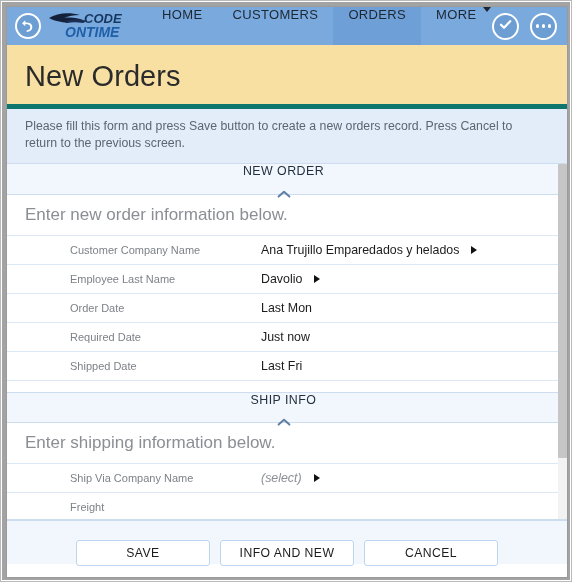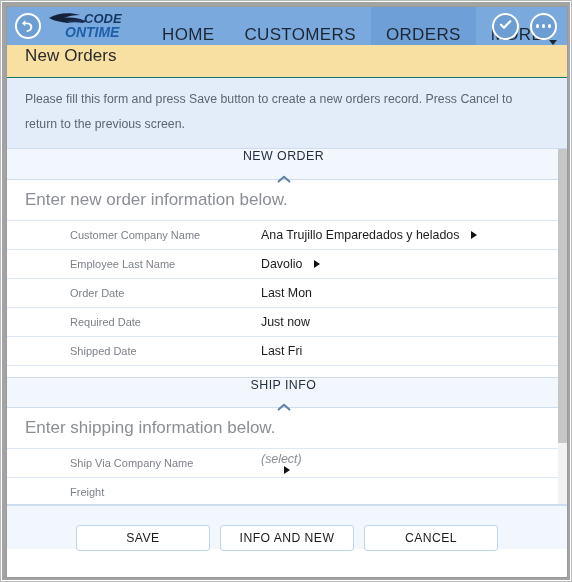--- a/index.html
+++ b/index.html
@@ -72,23 +72,23 @@
 
   .nav-tabs {
     display: flex;
     align-items: stretch;
     height: 38px;
     flex: 1 1 auto;
     min-width: 0;
   }
   .nav-tab {
     display: flex;
-    align-items: flex-end;
+    align-items: flex-start;
     padding: 0 15px;
-    font-size: 17px;
+    font-size: 13px;
     letter-spacing: .35px;
     color: #1d2733;
     height: 38px;
     box-sizing: border-box;
     white-space: nowrap;
   }
   .nav-tab.active {
     background: #6e9fd6;
   }
   .nav-tab .caret {
@@ -121,34 +121,34 @@
   .dots i {
     width: 3.5px; height: 3.5px;
     background: #ffffff;
     border-radius: 50%;
     display: block;
   }
 
   
   .page-title {
     background: #f8dfa2;
-    padding: 1px 0 11px 18px;
-    font-size: 17px;
+    padding: 15px 0 11px 18px;
+    font-size: 29px;
     color: #2b2b2b;
     font-weight: 400;
     letter-spacing: .1px;
-    border-bottom: 1px solid #0f766e;
+    border-bottom: 5px solid #0f766e;
   }
 
   
   .instructions {
     background: #e3edf9;
     color: #5c6570;
     font-size: 12.3px;
-    line-height: 25px;
+    line-height: 17px;
     padding: 9px 22px 11px 18px;
     border-bottom: 1px solid #cddcef;
   }
 
   
   .form-scroll {
     position: relative;
     height: 355px;
     overflow: hidden;
     background: #ffffff;
@@ -206,21 +206,20 @@
     font-size: 12.4px;
     color: #1c1c1c;
     display: flex;
     align-items: center;
     white-space: nowrap;
     margin-left: 6px;
   }
   .field-value.placeholder {
     color: #8b8f95;
     font-style: italic;
-    flex-direction: column;
   }
   .lookup-arrow {
     display: inline-block;
     margin-left: 12px;
     width: 0; height: 0;
     border-top: 4.5px solid transparent;
     border-bottom: 4.5px solid transparent;
     border-left: 6px solid #111111;
   }
   .section-gap {

